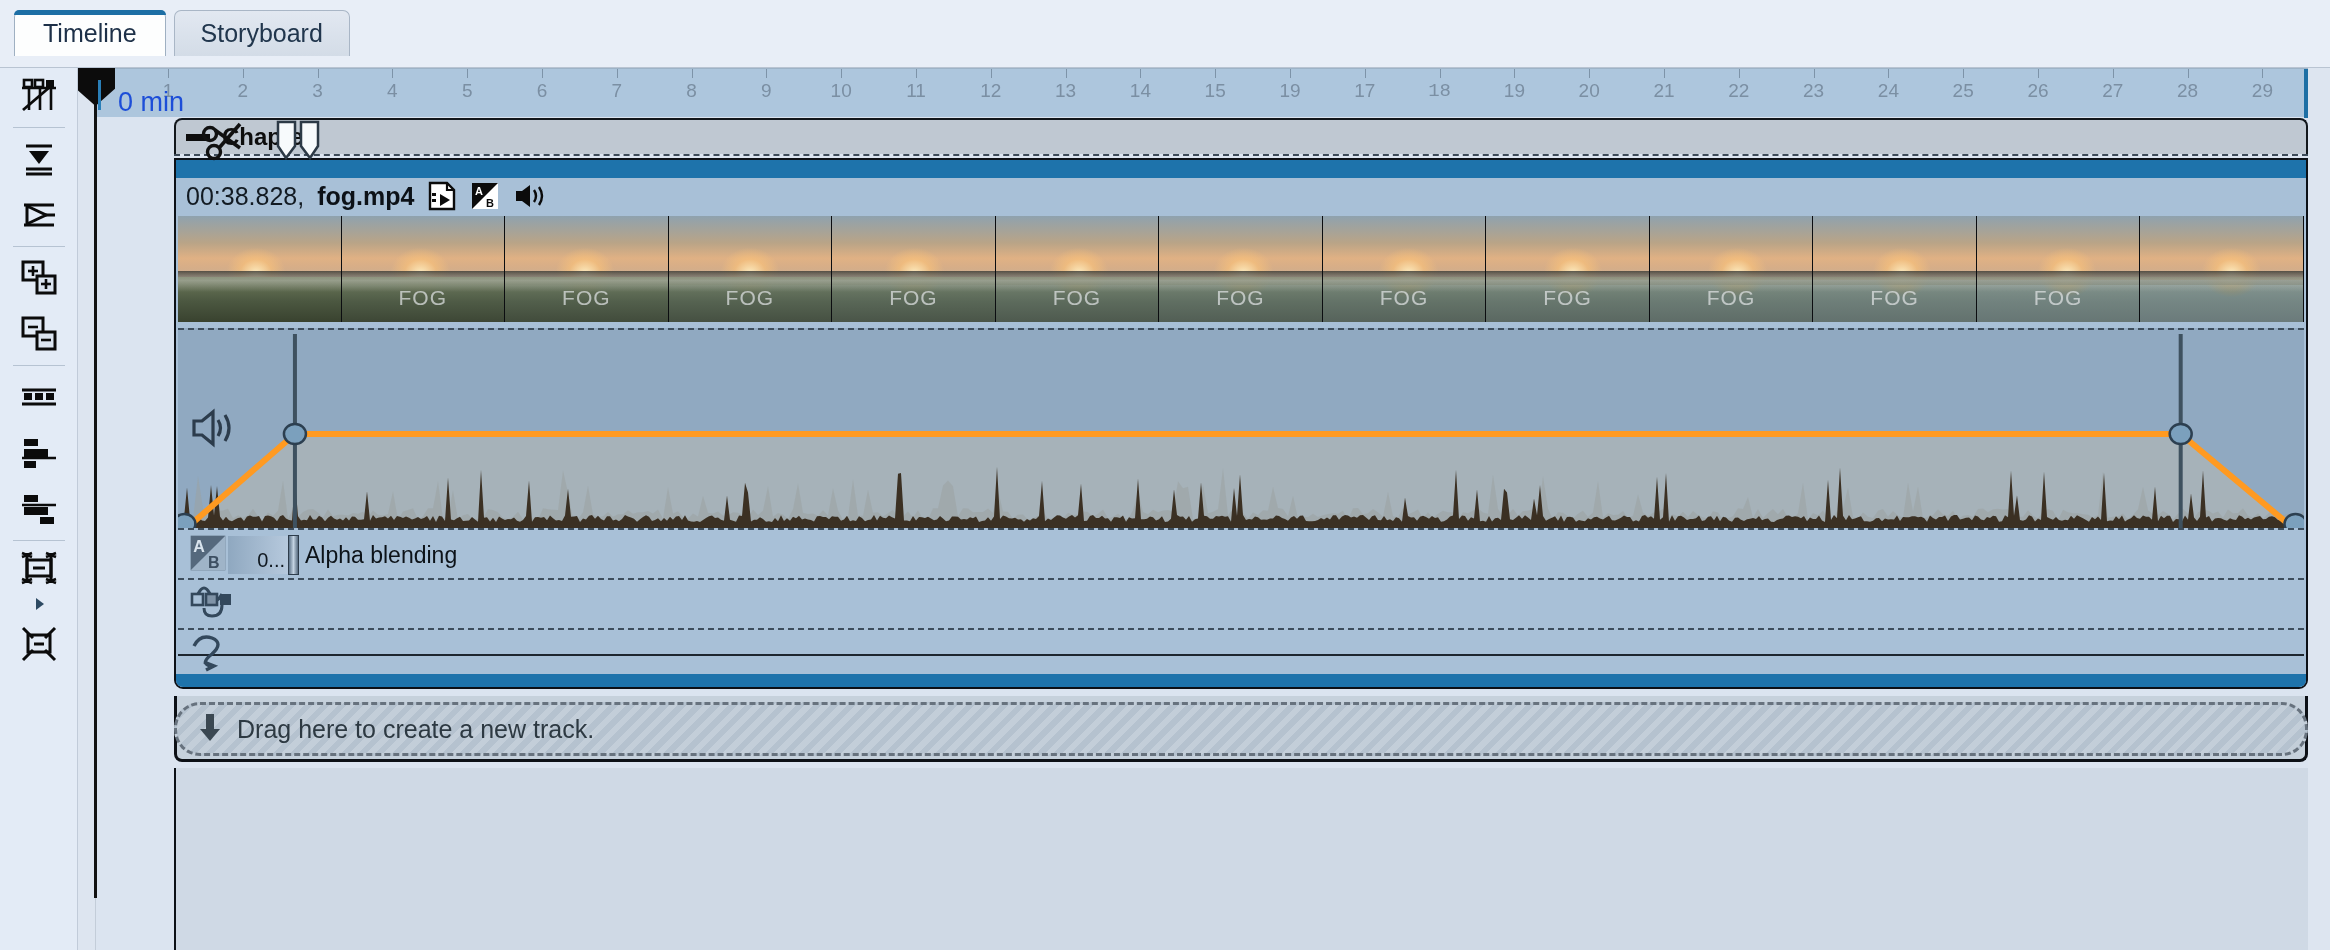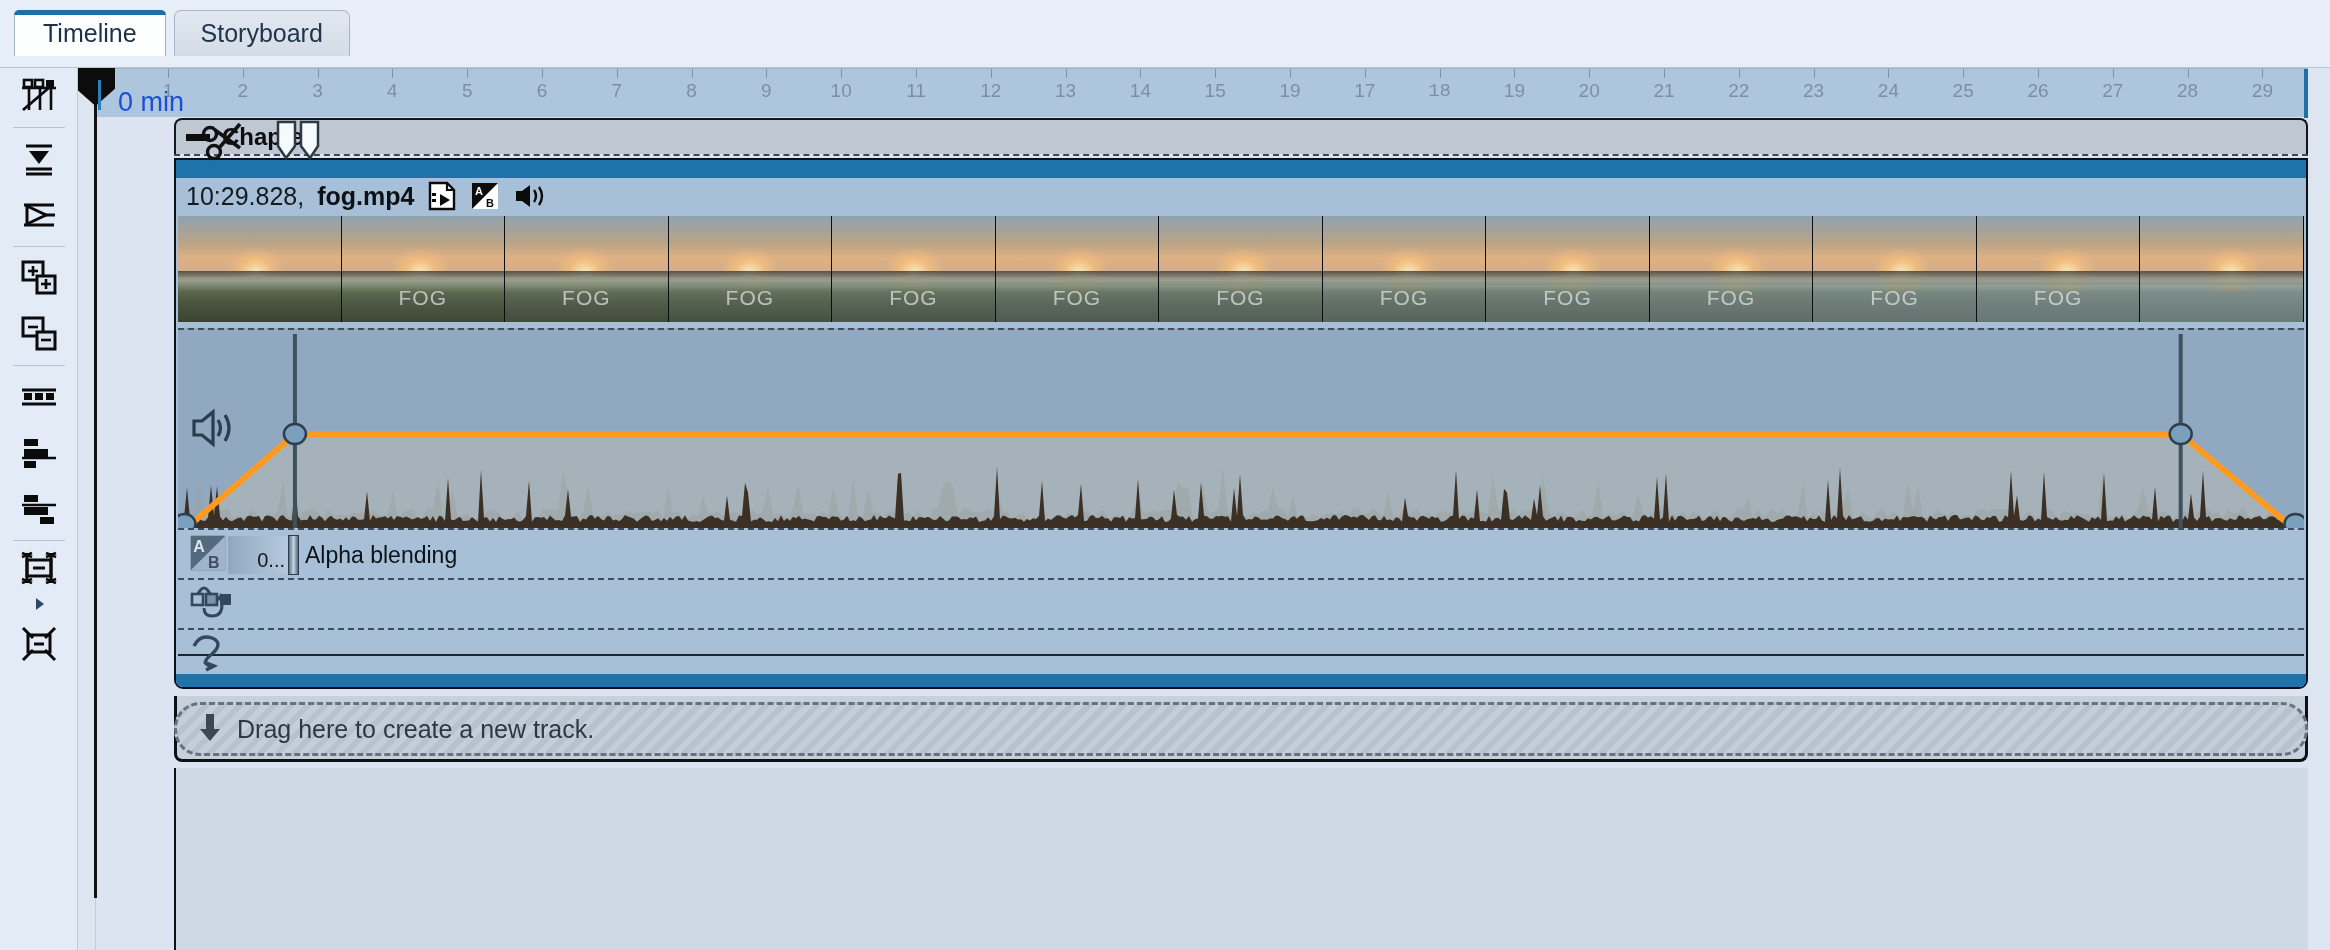--- a/index.html
+++ b/index.html
@@ -598,21 +598,21 @@
     <div class="chapter">
       <div class="chapter-collapse"></div>
       <div class="chapter-label">Chapter</div>
     </div>
     <div class="chapter-dash"></div>
 
     <div class="clip">
       <div class="clip-topbar"></div>
 
       <div class="clip-head">
-        <span class="clip-time">10:29.828,</span>
+        <span class="clip-time">00:38.828,</span>
         <span class="clip-name">fog.mp4</span>
 
         <span class="clip-icon">
           <svg width="30" height="30" viewBox="0 0 30 30">
             <path d="M3 2 L20 2 L27 9 L27 28 L3 28 Z" fill="#fff" stroke="#0b0b0b" stroke-width="2.4"></path>
             <path d="M20 2 L20 9 L27 9" fill="none" stroke="#0b0b0b" stroke-width="2.2"></path>
             <rect x="5" y="12" width="4" height="3" fill="#0b0b0b"></rect>
             <rect x="5" y="18" width="4" height="3" fill="#0b0b0b"></rect>
             <path d="M13 13 L23 19 L13 25 Z" fill="#0b0b0b"></path>
           </svg>

